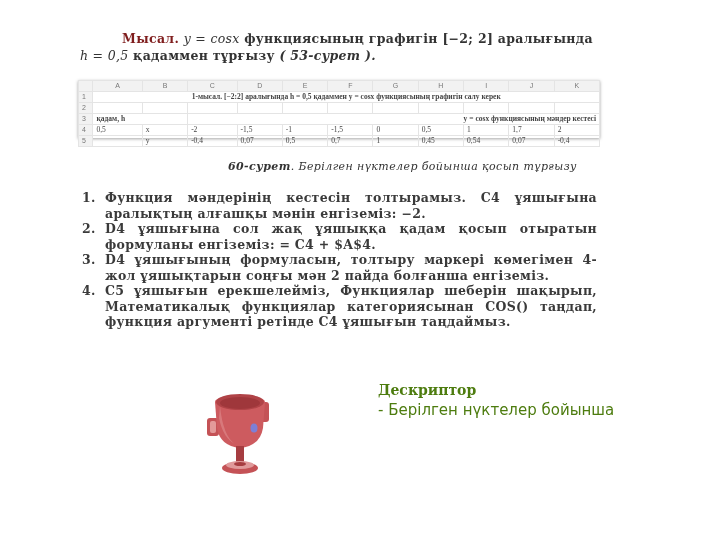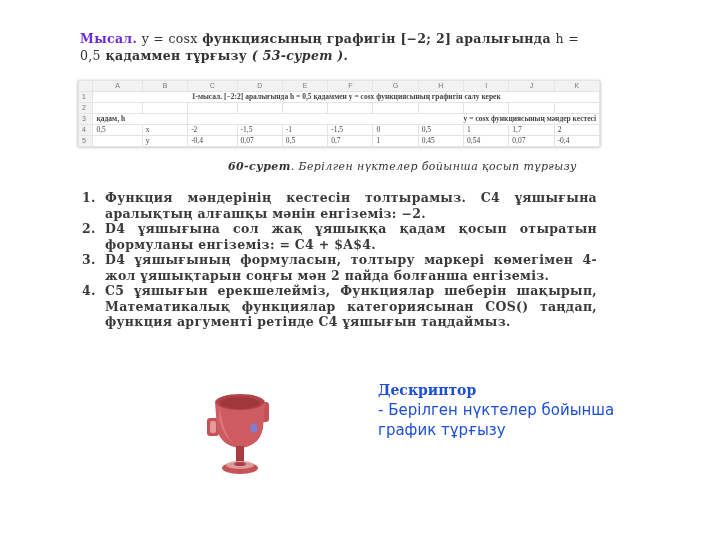--- a/index.html
+++ b/index.html
@@ -8,26 +8,26 @@
       background: #ffffff;
       overflow: hidden;
     }
     body { position: relative; font-family: "DejaVu Serif", serif; color: #2a2a2a; }
 
     .intro {
       position: absolute; left: 80px; top: 30px; width: 515px;
       font-size: 12.5px; line-height: 17px; font-weight: bold; letter-spacing: 0.3px;
       color: #333;
     }
-    .intro .lead { color: #6d28d9; }
-    .intro .math { font-weight: normal; }
+    .intro .lead { color: #7f1d1d; margin-left: 42px; }
+    .intro .math { font-style: italic; font-weight: normal; }
     .intro .it { font-style: italic; }
 
     .sheet {
-      position: absolute; left: 78px; top: 80px; width: 522px; height: 66px;
+      position: absolute; left: 78px; top: 80px; width: 522px; height: 58px;
       box-shadow: 0 1px 3px rgba(0,0,0,0.35);
       background: #fff;
       font-family: "Liberation Serif", serif;
       font-size: 7.5px; color: #444;
     }
     .sheet table { border-collapse: collapse; width: 100%; table-layout: fixed; }
     .sheet td {
       height: 10px; padding: 0 3px; border: 1px solid #e4e4e4;
       white-space: nowrap; overflow: visible; line-height: 10px;
     }
@@ -49,21 +49,21 @@
       letter-spacing: 0.3px;
     }
     .step { display: flex; }
     .step .n { width: 23px; flex: none; }
     .step .t { flex: 1; text-align: justify; }
 
     .trophy { position: absolute; left: 205px; top: 388px; width: 70px; height: 90px; }
 
     .descriptor {
       position: absolute; left: 378px; top: 380px; width: 240px;
-      font-size: 14px; line-height: 20px; color: #1d4ed8;
+      font-size: 14px; line-height: 20px; color: #4d7c0f;
     }
     .descriptor .title { font-family: "DejaVu Serif", serif; font-weight: bold; font-size: 14px; }
     .descriptor .body { font-family: "DejaVu Sans", sans-serif; font-size: 15px; }
   </style>
 </head>
 <body>
 
 <div class="intro">
   <span class="lead">Мысал.</span>
   <span class="math">y = cosx</span><span> функциясының графигін [−2; 2] аралығында </span><span class="math">h = 0,5</span><span> қадаммен тұрғызу </span><span class="it">( 53-сурет ).</span>
@@ -195,14 +195,13 @@
 
     <ellipse cx="35" cy="80" rx="18" ry="6" fill="#c45256"></ellipse>
     <ellipse cx="35" cy="77" rx="14" ry="4" fill="#e09a9b"></ellipse>
     <ellipse cx="35" cy="76" rx="6" ry="2" fill="#a63d41"></ellipse>
   </svg>
 </div>
 
 <div class="descriptor">
   <div class="title">Дескриптор</div>
   <div class="body">- Берілген нүктелер бойынша</div>
-  <div class="body">график тұрғызу</div>
 </div>
 
 </body></html>

